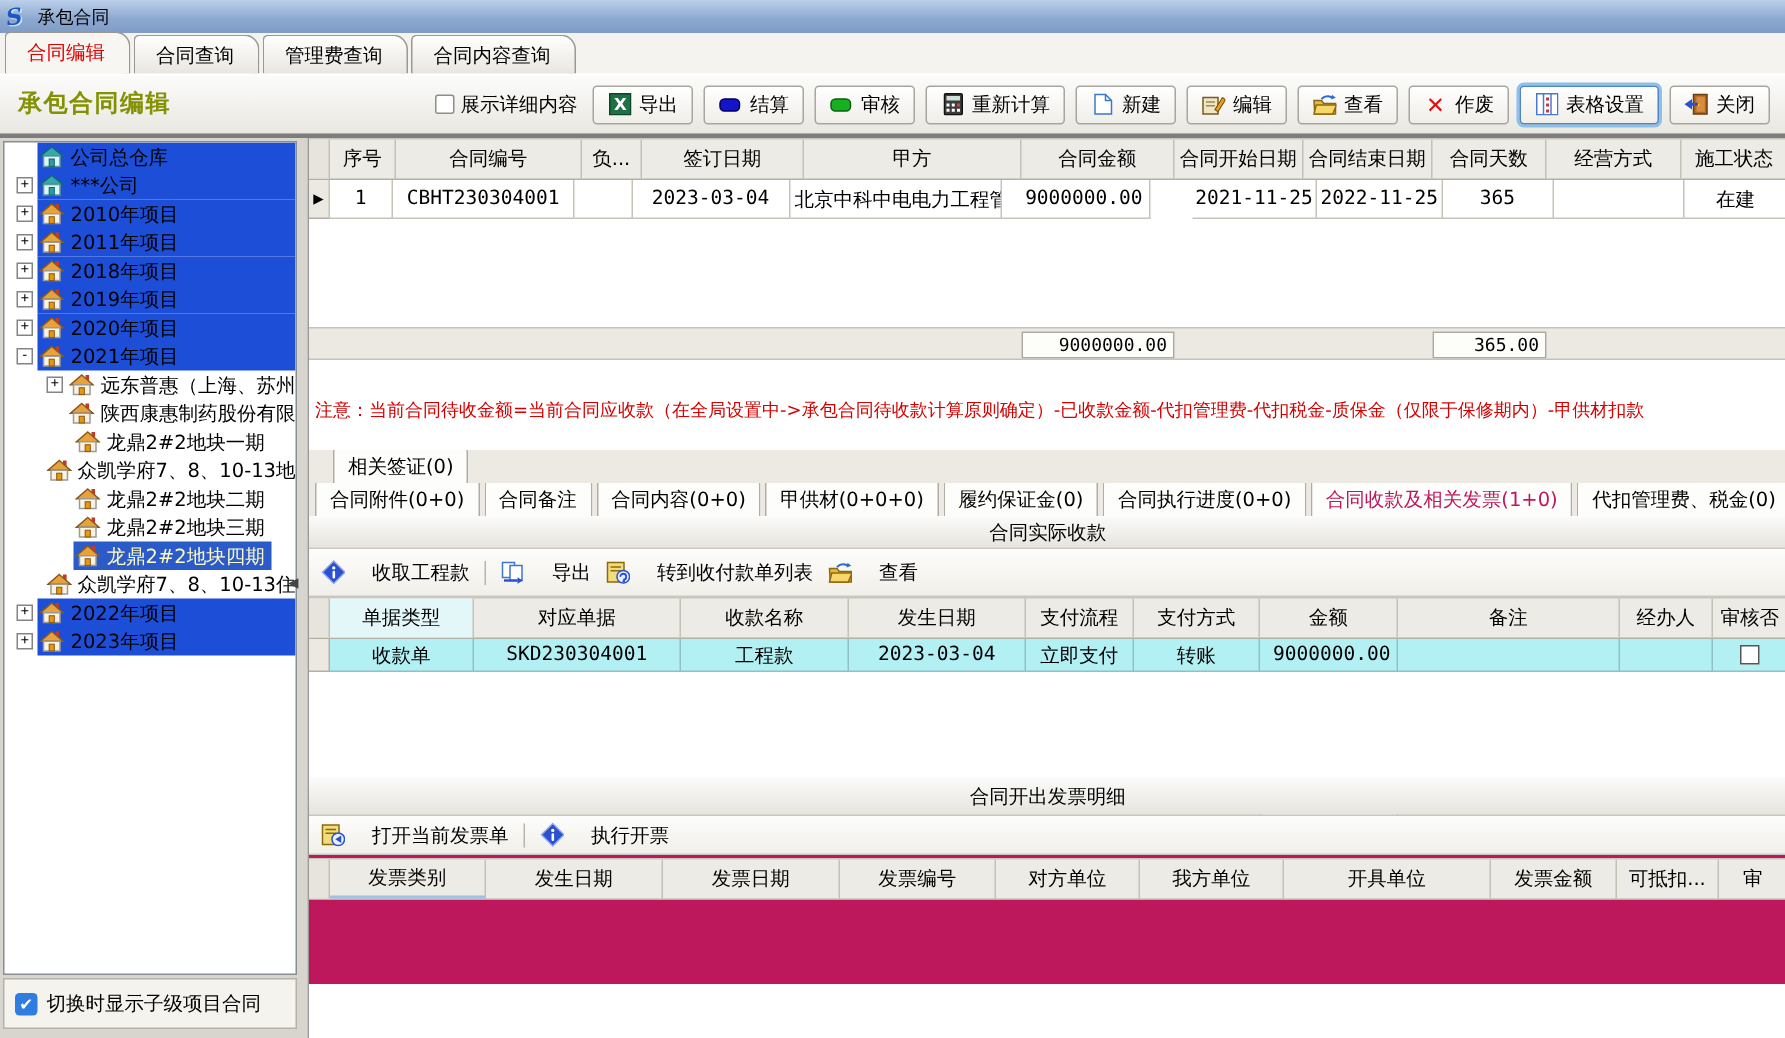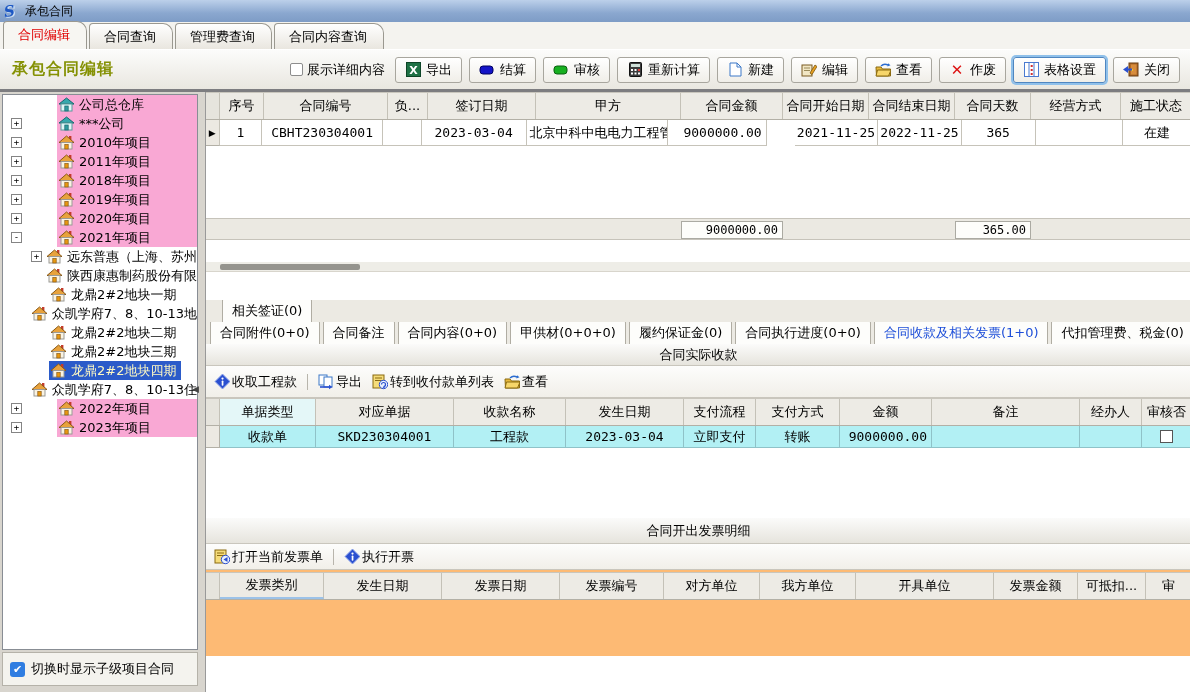--- a/index.html
+++ b/index.html
@@ -35,21 +35,21 @@
 
   
   #tree-panel { position:absolute; left:2px; top:94px; width:196px; height:556px; background:#fff;
     border:1px solid #888d94; overflow:hidden; }
   .titem { display:flex; align-items:center; height:19px; white-space:nowrap; font-size:13px; cursor:default; }
   .tind0 { width:8px; } .tind1 { width:32px; }
   .tgl { width:11px; height:11px; min-width:11px; border:1px solid #848484; background:#fff; font:9px/9px "DejaVu Sans Mono",monospace;
     text-align:center; margin-right:3px; color:#000; }
   .tgl.none { border:none; background:transparent; }
   .tfill { flex:1; display:flex; align-items:center; height:19px; }
-  .tfill.hl { background:#f9a8d4;margin-left:32px; }
+  .tfill.hl { background:#1d4ed8; }
   .tsel { display:inline-flex; align-items:center; background:#2b5bc9; color:#fef9c3; padding-right:5px; height:19px; }
   .ticon { width:17px; height:15px; margin:0 4px 0 1px; display:inline-block; }
   #splitter-arrow { position:absolute; left:192px; top:384px; font-size:9px; color:#444; }
   #tree-footer { position:absolute; left:2px; top:652px; width:196px; height:34px; background:#f4f3ee;
     border:1px solid #b5b2a9; display:flex; align-items:center; padding-left:7px; gap:6px; font-size:13px; }
   .cbx-blue { width:15px; height:15px; background:#2f7de1; border-radius:3px; color:#fff;
     font-size:11px; line-height:15px; text-align:center; }
 
   
   #main { position:absolute; left:205px; top:92px; width:985px; height:600px; background:#fff; border-left:1px solid #999; }
@@ -74,29 +74,29 @@
     font-family:"DejaVu Sans Mono",monospace; font-size:12px; text-align:right; padding:1px 4px 0 0; }
 
   .hscroll { background:#eeede7; height:10px; position:relative; border-bottom:1px solid #d8d5cc; }
   .hthumb { position:absolute; top:2px; height:6px; background:#95948e; border-radius:2px; }
 
   #notice { background:#fff; height:50px; padding:15px 0 0 4px; color:#d40000; font-size:12px; white-space:nowrap; overflow:hidden; }
 
   .dtabrow { background:#eceae3; height:22px; display:flex; align-items:flex-end; overflow:hidden; }
   .dtab { background:#fdfdfb; border:1px solid #b0ada3; border-bottom:none; border-radius:3px 3px 0 0;
     padding:3px 9px 2px 9px; margin-right:3px; font-size:13px; white-space:nowrap; cursor:default; }
-  .dtab.active { color:#1d4ed8; border-top:3px solid #2b50c8; padding-top:2px; }
+  .dtab.active { color:#be185d; border-top:3px solid #2b50c8; padding-top:2px; }
 
   .secband { background:linear-gradient(#fbfbfa,#e6e4dd); border-bottom:1px solid #c9c6bd; height:22px;
     display:flex; align-items:center; justify-content:center; font-weight:normal; font-size:13px; }
   .secband.tall { height:26px; }
 
   .mini-toolbar { background:linear-gradient(#fdfdfc,#f1efe9); border-bottom:1px solid #c9c6bd;
     display:flex; align-items:center; padding-left:8px; gap:10px; }
-  .mt-item { display:flex; align-items:center; gap:2px; font-size:13px; cursor:default; }
+  .mt-item { display:flex; align-items:center; gap:18px; font-size:13px; cursor:default; }
   .vsep { width:1px; height:16px; background:#b8b5ac; }
 
   .row-cbx { width:13px; height:13px; border:1px solid #555; background:#fff; display:inline-block; }
 </style>
 </head>
 <body>
 
 <div id="titlebar">
   <span id="app-icon">S</span>
   <span id="win-title">承包合同</span>
@@ -518,20 +518,21 @@
 
   <div class="abs sumband" style="top:126px;">
     <div class="sumbox" style="left:475px; width:102px;">9000000.00</div>
     <div class="sumbox" style="left:749px; width:76px;">365.00</div>
   </div>
 
   <div class="abs hscroll" style="top:148px;">
     <div class="hthumb" style="left:14px; width:140px;"></div>
   </div>
 
+  <div class="abs" id="notice" style="top:158px;">注意：当前合同待收金额=当前合同应收款（在全局设置中-&gt;承包合同待收款计算原则确定）-已收款金额-代扣管理费-代扣税金-质保金（仅限于保修期内）-甲供材扣款</div>
 
   <div class="abs dtabrow" style="top:208px; padding-left:16px;">
     <div class="dtab">相关签证(0)</div>
   </div>
   <div class="abs dtabrow" style="top:230px; padding-left:4px;">
     <div class="dtab">合同附件(0+0)</div>
     <div class="dtab">合同备注</div>
     <div class="dtab">合同内容(0+0)</div>
     <div class="dtab">甲供材(0+0+0)</div>
     <div class="dtab">履约保证金(0)</div>
@@ -648,21 +649,21 @@
           <svg width="17" height="17">
             <polygon points="8.5,1 16,8.5 8.5,16 1,8.5" fill="#2b50d0" stroke="#93a8ea"></polygon>
             <circle cx="8.5" cy="5.6" r="1.1" fill="#fff"></circle>
             <rect x="7.7" y="7.5" width="1.7" height="5.2" rx="0.8" fill="#fff"></rect>
           </svg>
         </span>
       <span>执行开票</span>
     </span>
   </div>
 
-  <div class="abs" style="top:478px; height:86px; background:#fdba74;">
+  <div class="abs" style="top:478px; height:86px; background:#be185d;">
     <div class="ghead" style="margin-top:2px;">
       <div class="gh ind" style="width:14px;"></div>
       <div class="gh" style="width:104px;border-bottom:2px solid #9cc2e8;">发票类别</div>
       <div class="gh" style="width:118px;">发生日期</div>
       <div class="gh" style="width:118px;">发票日期</div>
       <div class="gh" style="width:104px;">发票编号</div>
       <div class="gh" style="width:96px;">对方单位</div>
       <div class="gh" style="width:96px;">我方单位</div>
       <div class="gh" style="width:138px;">开具单位</div>
       <div class="gh" style="width:84px;">发票金额</div>

